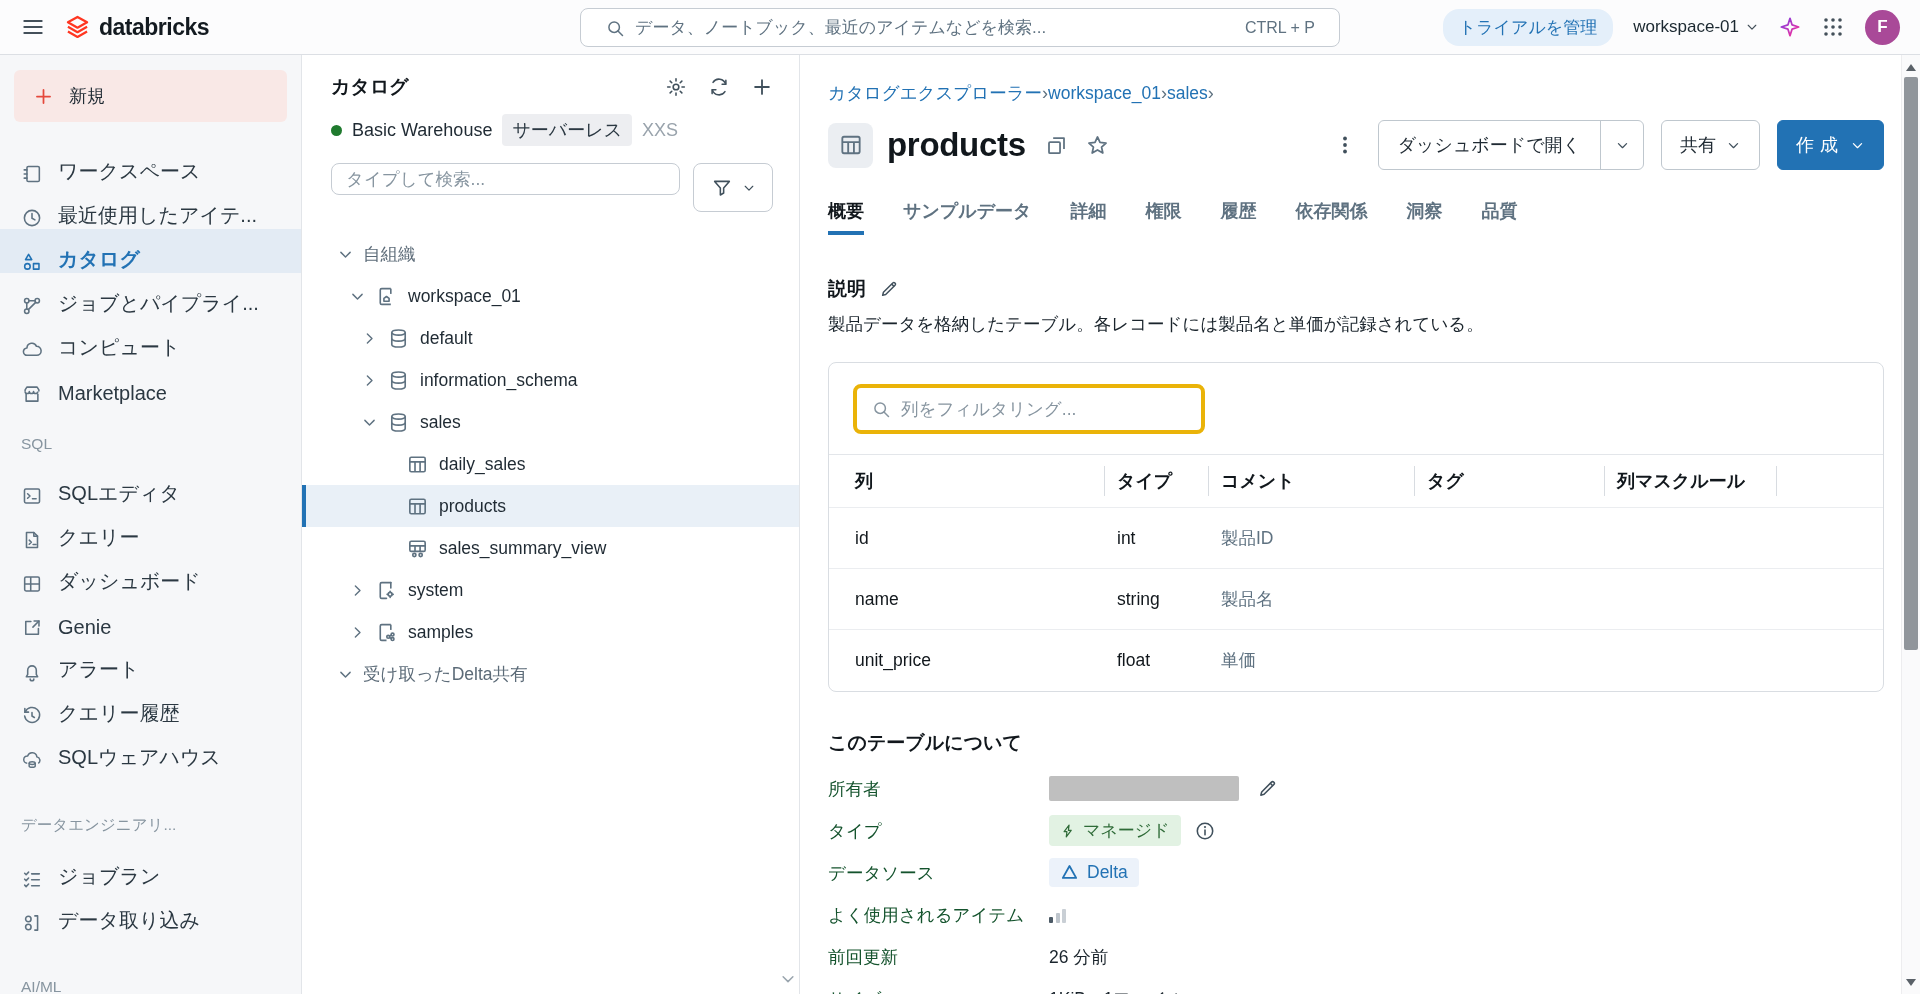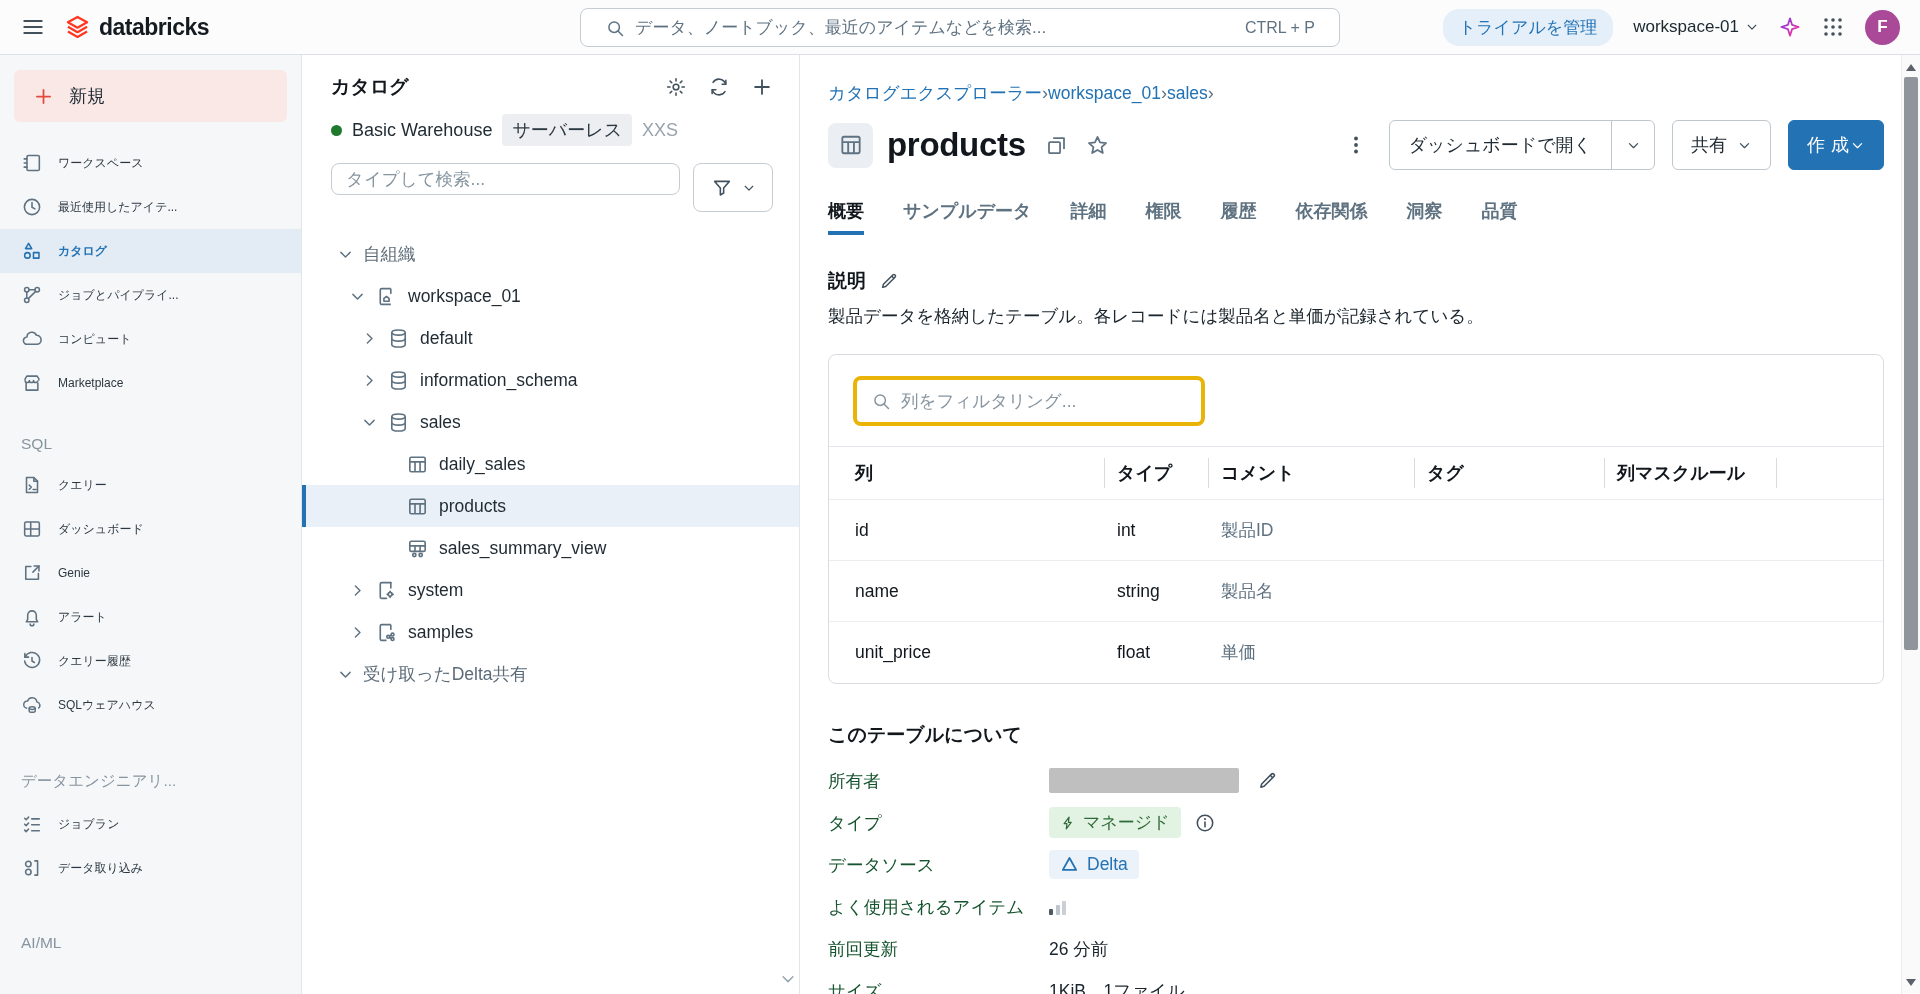--- a/index.html
+++ b/index.html
@@ -22,21 +22,21 @@
 .ws-select .ic{width:14px;height:14px;color:#44505A}
 .sparkle{width:26px;height:26px}
 .grid9{color:#44505A}
 .avatar{width:35px;height:35px;border-radius:50%;background:#A94998;color:#fff;display:flex;align-items:center;justify-content:center;font-size:17px;font-weight:700;cursor:pointer}
 
 .shell{display:flex;height:939px}
 
 .sidebar{width:302px;background:#F6F7F9;border-right:1px solid #E2E5E9;padding-top:15px;flex:none;overflow:hidden}
 .new-btn{margin:0 14px 19px;height:52px;background:#F9E8E6;border-radius:6px;display:flex;align-items:center;gap:15px;padding:0 19px;font-size:18px;font-weight:400;color:#1F2A33;cursor:pointer}
 .new-btn .ic{color:#E5483C;width:21px;height:21px}
-.side-item{height:44px;display:flex;align-items:center;gap:15px;padding:0 21px;font-size:12px;color:#2B3842;cursor:pointer;white-space:nowrap}
+.side-item{height:44px;display:flex;align-items:flex-end;gap:15px;padding:0 21px;font-size:20px;color:#2B3842;cursor:pointer;white-space:nowrap}
 .side-item .ic{color:#5F7281}
 .side-item.active{background:#E3EBF4;color:#2272B4;font-weight:700}
 .side-item.active .ic{color:#2272B4}
 .side-heading{padding:30px 21px 10px;color:#8795A0;font-size:15.5px;white-space:nowrap}
 .side-heading.tall{padding-top:44px}
 
 .catpanel{width:498px;background:#fff;border-right:1px solid #E2E5E9;flex:none;padding-top:19px;position:relative;overflow:hidden}
 .cat-head{display:flex;align-items:center;padding:0 26px 0 29px}
 .cat-title{font-size:19px;font-weight:700}
 .cat-head-icons{margin-left:auto;display:flex;align-items:center;gap:21px;color:#40505C}
@@ -76,28 +76,28 @@
 .title-icons{display:flex;align-items:center;gap:16px;color:#5F7281;margin-left:4px}
 .title-icons .ic{width:25px;height:25px;cursor:pointer}
 .title-actions{margin-left:auto;display:flex;align-items:center;gap:17px}
 .kebab{color:#40505C;cursor:pointer;margin-right:4px}
 .btn{height:50px;border:1px solid #BFC7CE;border-radius:6px;background:#fff;display:flex;align-items:center;font-size:18px;color:#1F2A33;cursor:pointer}
 .btn .chev{width:15px;height:15px;color:#40505C}
 .split{padding:0}
 .split .lbl{padding:0 19px}
 .split .seg{width:43px;height:100%;display:flex;align-items:center;justify-content:center;border-left:1px solid #BFC7CE}
 .btn.share{padding:0 18px;gap:10px}
-.btn.primary{background:#2272B4;border-color:#2272B4;color:#fff;padding:0 18px;gap:1px}
+.btn.primary{background:#2272B4;border-color:#2272B4;color:#fff;padding:0 18px;gap:12px}
 .btn.primary .chev{color:#fff}
 .btn.primary .lbl{letter-spacing:6px;margin-right:-6px}
 .tabs{display:flex;gap:39px;margin-top:29px;border-bottom:1px solid transparent}
 .tab{font-size:18px;font-weight:700;color:#5F7281;padding-bottom:12px;cursor:pointer;position:relative;white-space:nowrap}
 .tab.active{color:#11171C}
 .tab.active::after{content:'';position:absolute;left:0;right:0;bottom:0;height:4px;background:#2272B4}
-.desc-head{display:flex;align-items:center;gap:12px;margin-top:32px}
+.desc-head{display:flex;align-items:center;gap:12px;margin-top:40px}
 .desc-head .h{font-size:19px;font-weight:700}
 .desc-head .ic{width:21px;height:21px;color:#40505C;cursor:pointer}
 .desc-text{margin-top:10px;font-size:17.5px;color:#1A242C}
 
 .card{margin-top:26px;border:1px solid #D9DDE2;border-radius:8px;background:#fff;overflow:hidden}
 .card-top{padding:21px 24px 20px}
 .col-filter{width:352px;height:50px;border:4px solid #eab308;border-radius:8px;display:flex;align-items:center;gap:10px;padding:0 14px;color:#8795A0}
 .col-filter input{border:none;outline:none;flex:1;font-size:17.5px;font-family:inherit;background:transparent;color:#11171C}
 .col-filter input::placeholder{color:#8795A0}
 .cols-table{width:100%;border-collapse:collapse;table-layout:fixed}
@@ -458,20 +458,26 @@
         </svg>
       <span>コンピュート</span>
     </div>
     <div class="side-item">
       <svg class="ic">
           <use href="#i-store"></use>
         </svg>
       <span>Marketplace</span>
     </div>
     <div class="side-heading">SQL</div>
+    <div class="side-item">
+      <svg class="ic">
+          <use href="#i-sqled"></use>
+        </svg>
+      <span>SQLエディタ</span>
+    </div>
     <div class="side-item">
       <svg class="ic">
           <use href="#i-query"></use>
         </svg>
       <span>クエリー</span>
     </div>
     <div class="side-item">
       <svg class="ic">
           <use href="#i-dash"></use>
         </svg>

